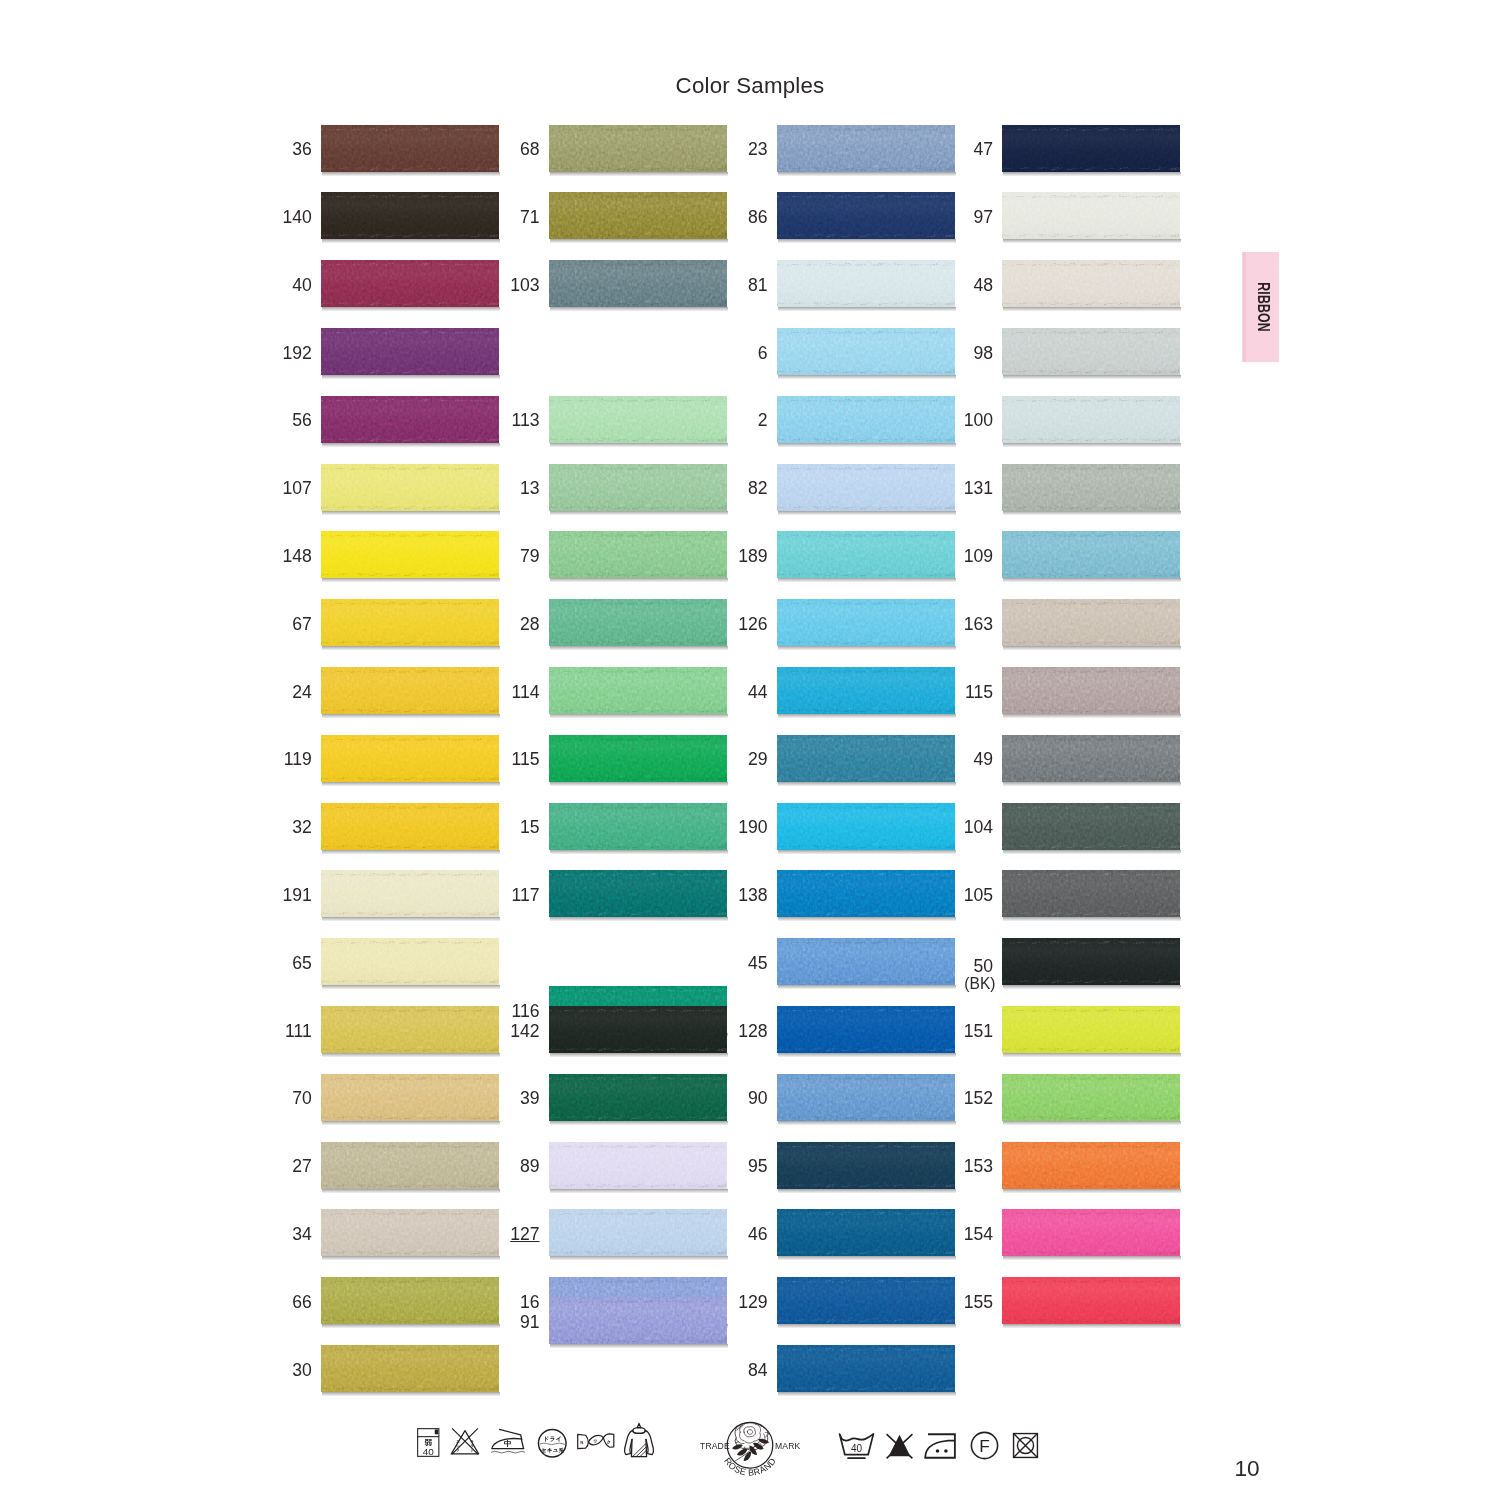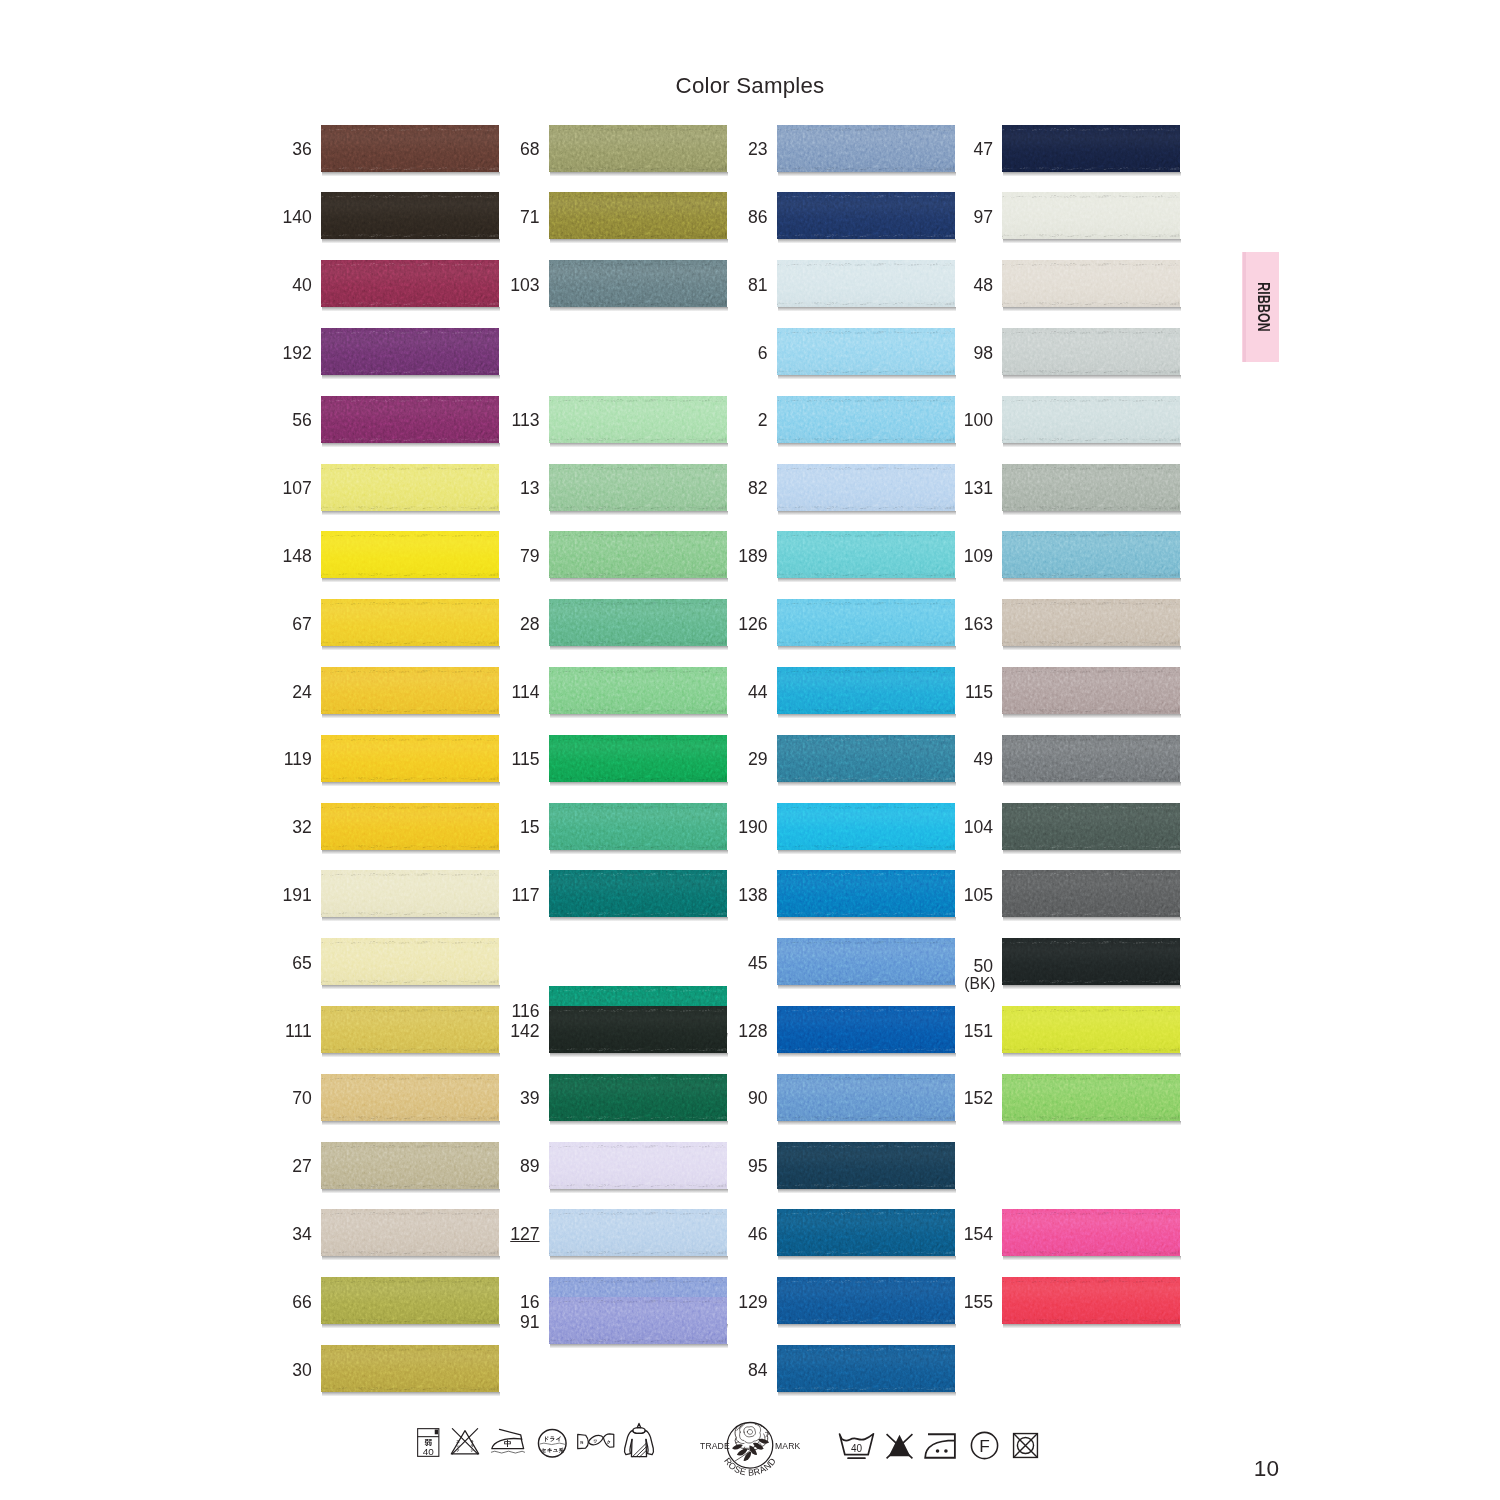--- a/index.html
+++ b/index.html
@@ -5,21 +5,21 @@
 <style>
 
 * { box-sizing: border-box; }
 html,body { margin:0; padding:0; }
 body { width:1500px; height:1500px; background:#ffffff;
   font-family:"Liberation Sans", sans-serif; overflow:hidden;
   -webkit-font-smoothing: antialiased; }
 .page { position:relative; width:1500px; height:1500px; background:#fff; }
 .title { position:absolute; left:0; top:73px; width:1500px; text-align:center;
   font-size:22.3px; color:#2b2627; letter-spacing:0.2px; }
-.page-number { position:absolute; left:1215px; width:64px; text-align:right;
+.page-number { position:absolute; left:1215px; width:64px; text-align:center;
   top:1458px; font-size:22.6px; color:#2b2627; line-height:1; }
 
 
 .side-tab { position:absolute; left:1242px; top:252px; width:37px; height:110px;
   background:#fad3e1; }
 .side-tab-label { position:absolute; left:50%; top:50%;
   transform:translate(-50%,-50%) translateX(1.5px) rotate(90deg) scaleX(0.74);
   font-size:16.6px; font-weight:bold; letter-spacing:0.2px; color:#231f20;
   white-space:nowrap; }
 .side-tab-spine { position:absolute; left:1px; top:0; bottom:0; width:3px;
@@ -1357,20 +1357,38 @@
             <svg class="rb-art" viewBox="0 0 178 47" preserveAspectRatio="none">
               <g filter="url(#wobble)">
                 <rect x="-2" y="3.1" width="182" height="1.5" fill="url(#stitch)"></rect>
                 <rect x="-2" y="42.4" width="182" height="1.5" fill="url(#stitch)"></rect>
               </g>
             </svg>
           </div>
           <div class="rb-shadow"></div>
         </div>
       </div>
+      <div class="cell" style="left: 923px; top: 1141.5px; width: 257px; height: 47px;">
+        <div class="code" style="left: 0px; width: 70px; top: 16.8px;">153</div>
+        <div class="ribbon" style="position: absolute; left: 79px; top: 0px; width: 178px; height: 47px; background: rgb(240, 111, 49);">
+          <div class="rb-body">
+            <svg class="rb-art rb-tex" viewBox="0 0 178 47" preserveAspectRatio="none">
+              <rect width="178" height="47" filter="url(#fabtex)"></rect>
+            </svg>
+            <div class="rb-sheen"></div>
+            <svg class="rb-art" viewBox="0 0 178 47" preserveAspectRatio="none">
+              <g filter="url(#wobble)">
+                <rect x="-2" y="3.1" width="182" height="1.5" fill="url(#stitch)"></rect>
+                <rect x="-2" y="42.4" width="182" height="1.5" fill="url(#stitch)"></rect>
+              </g>
+            </svg>
+          </div>
+          <div class="rb-shadow"></div>
+        </div>
+      </div>
       <div class="cell" style="left: 923px; top: 1209.3px; width: 257px; height: 47px;">
         <div class="code" style="left: 0px; width: 70px; top: 16.8px;">154</div>
         <div class="ribbon" style="position: absolute; left: 79px; top: 0px; width: 178px; height: 47px; background: rgb(240, 75, 146);">
           <div class="rb-body">
             <svg class="rb-art rb-tex" viewBox="0 0 178 47" preserveAspectRatio="none">
               <rect width="178" height="47" filter="url(#fabtex)"></rect>
             </svg>
             <div class="rb-sheen"></div>
             <svg class="rb-art" viewBox="0 0 178 47" preserveAspectRatio="none">
               <g filter="url(#wobble)">

